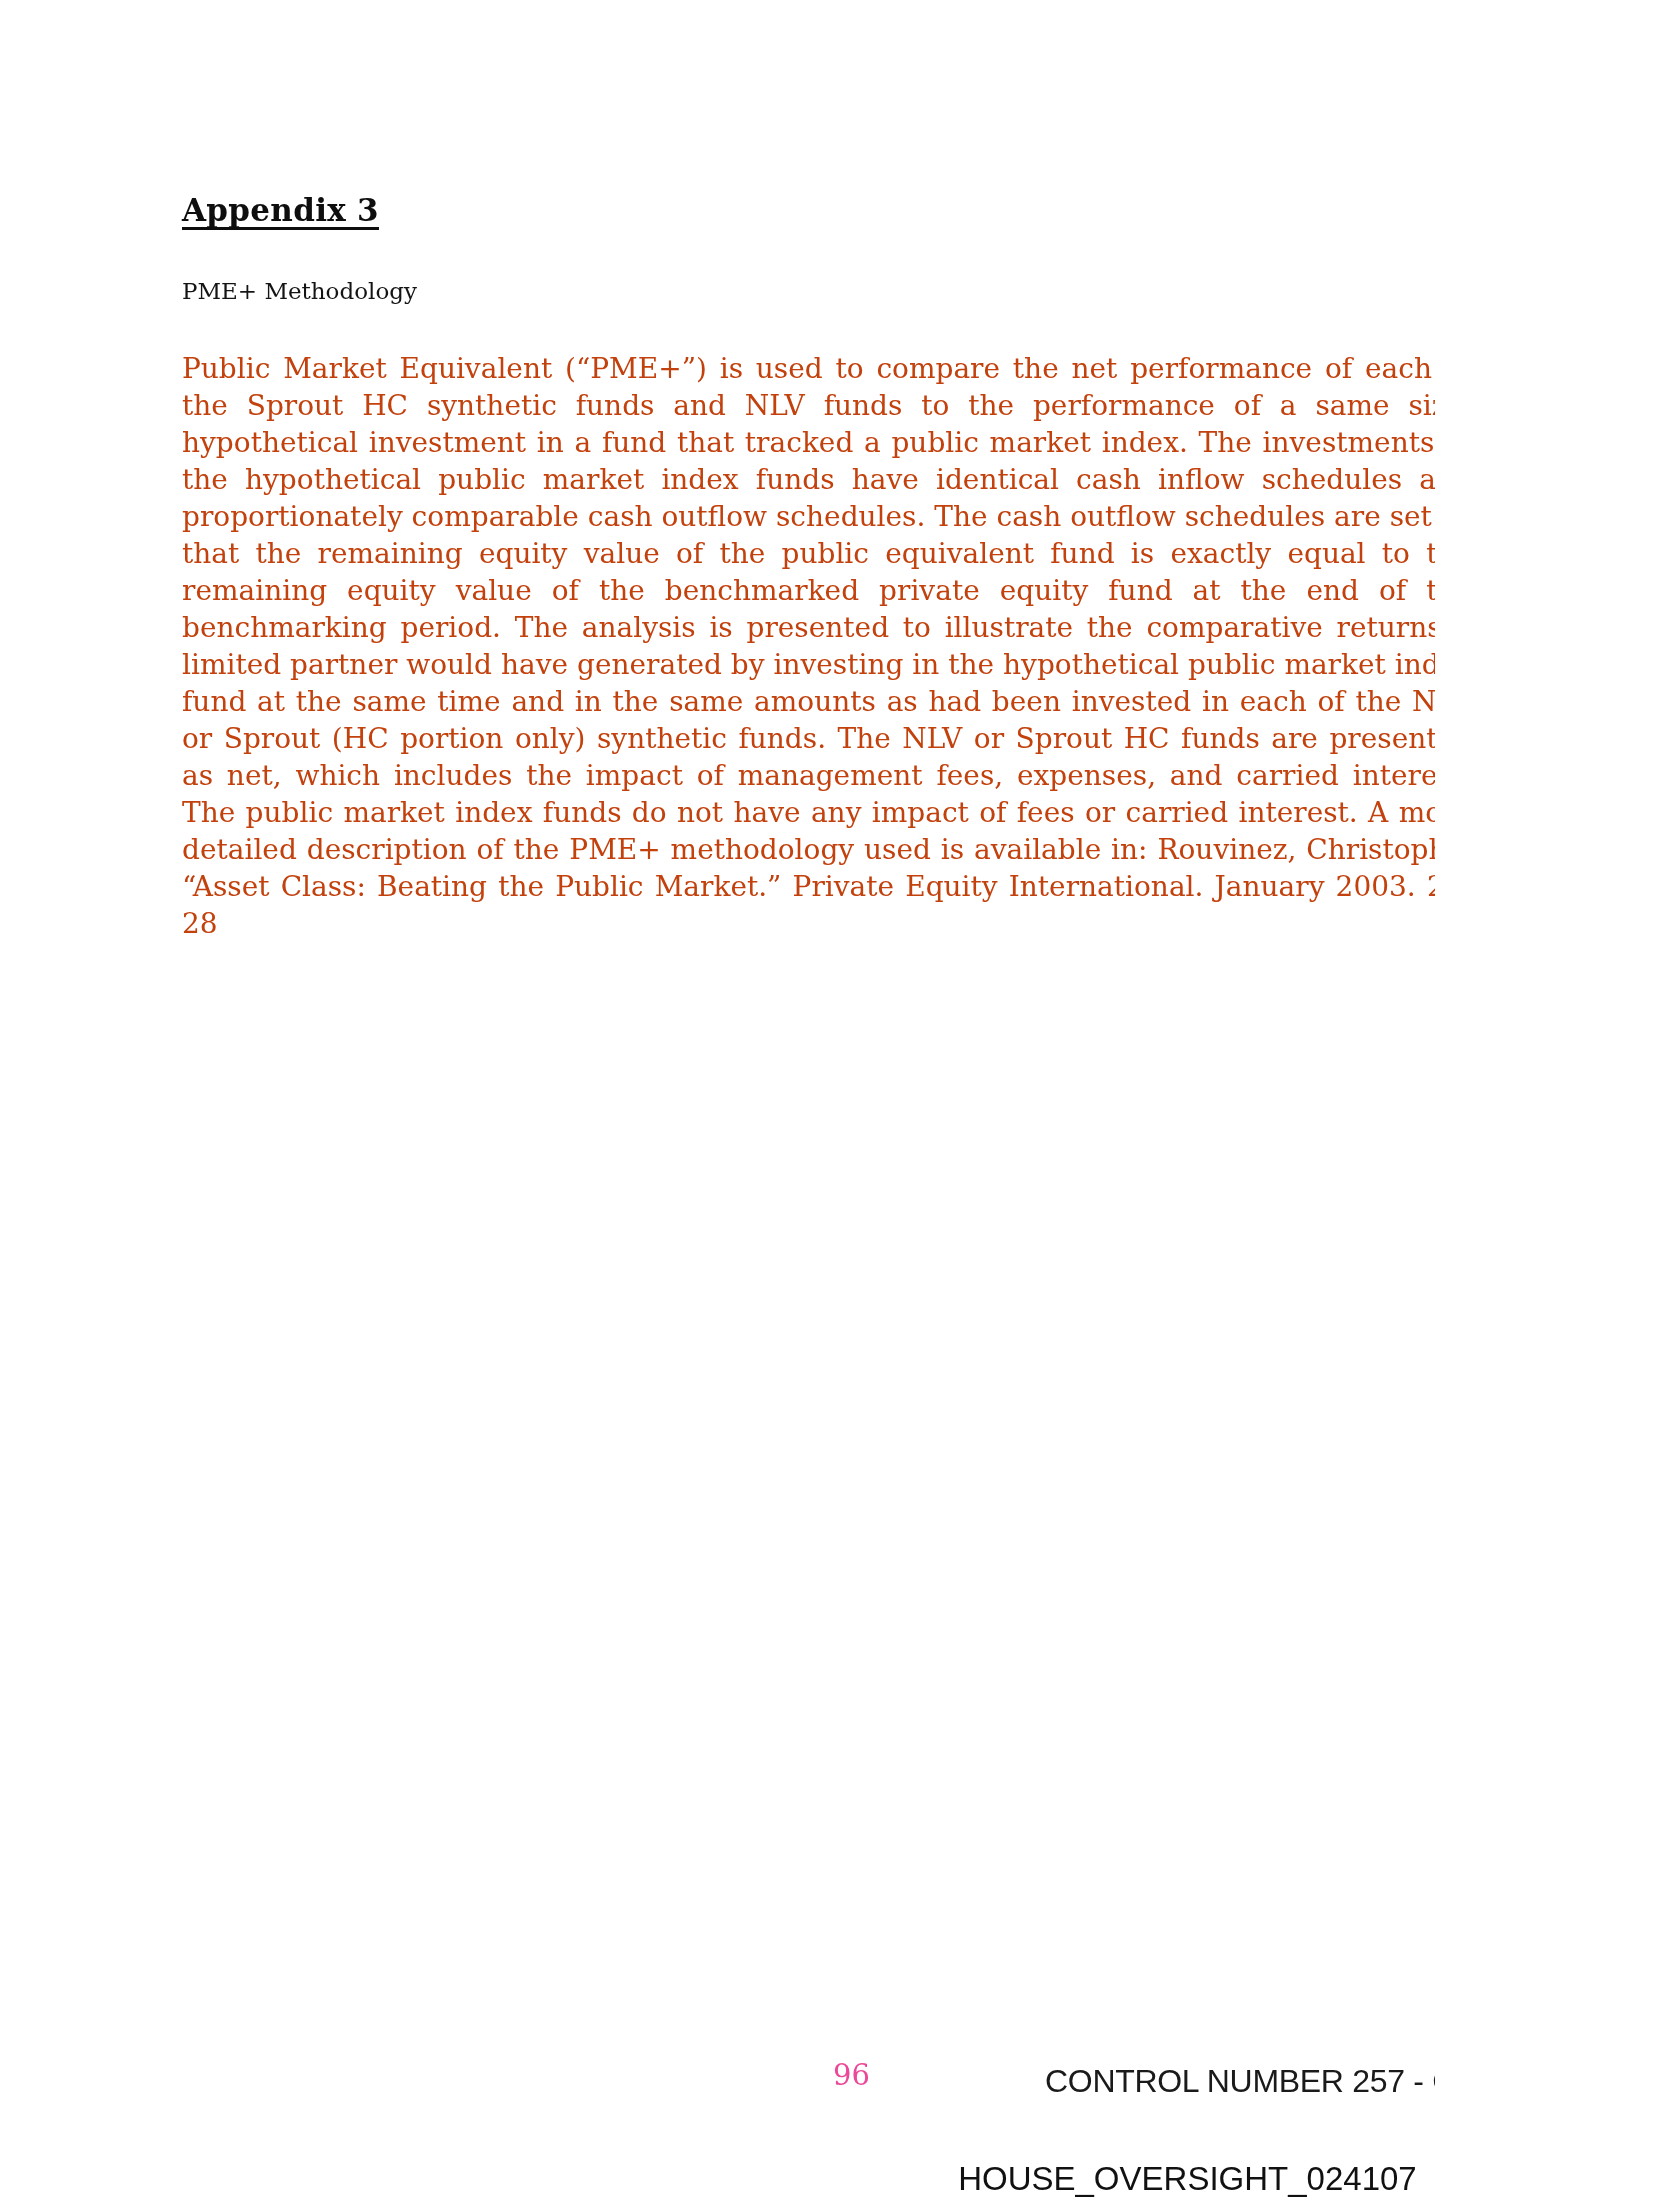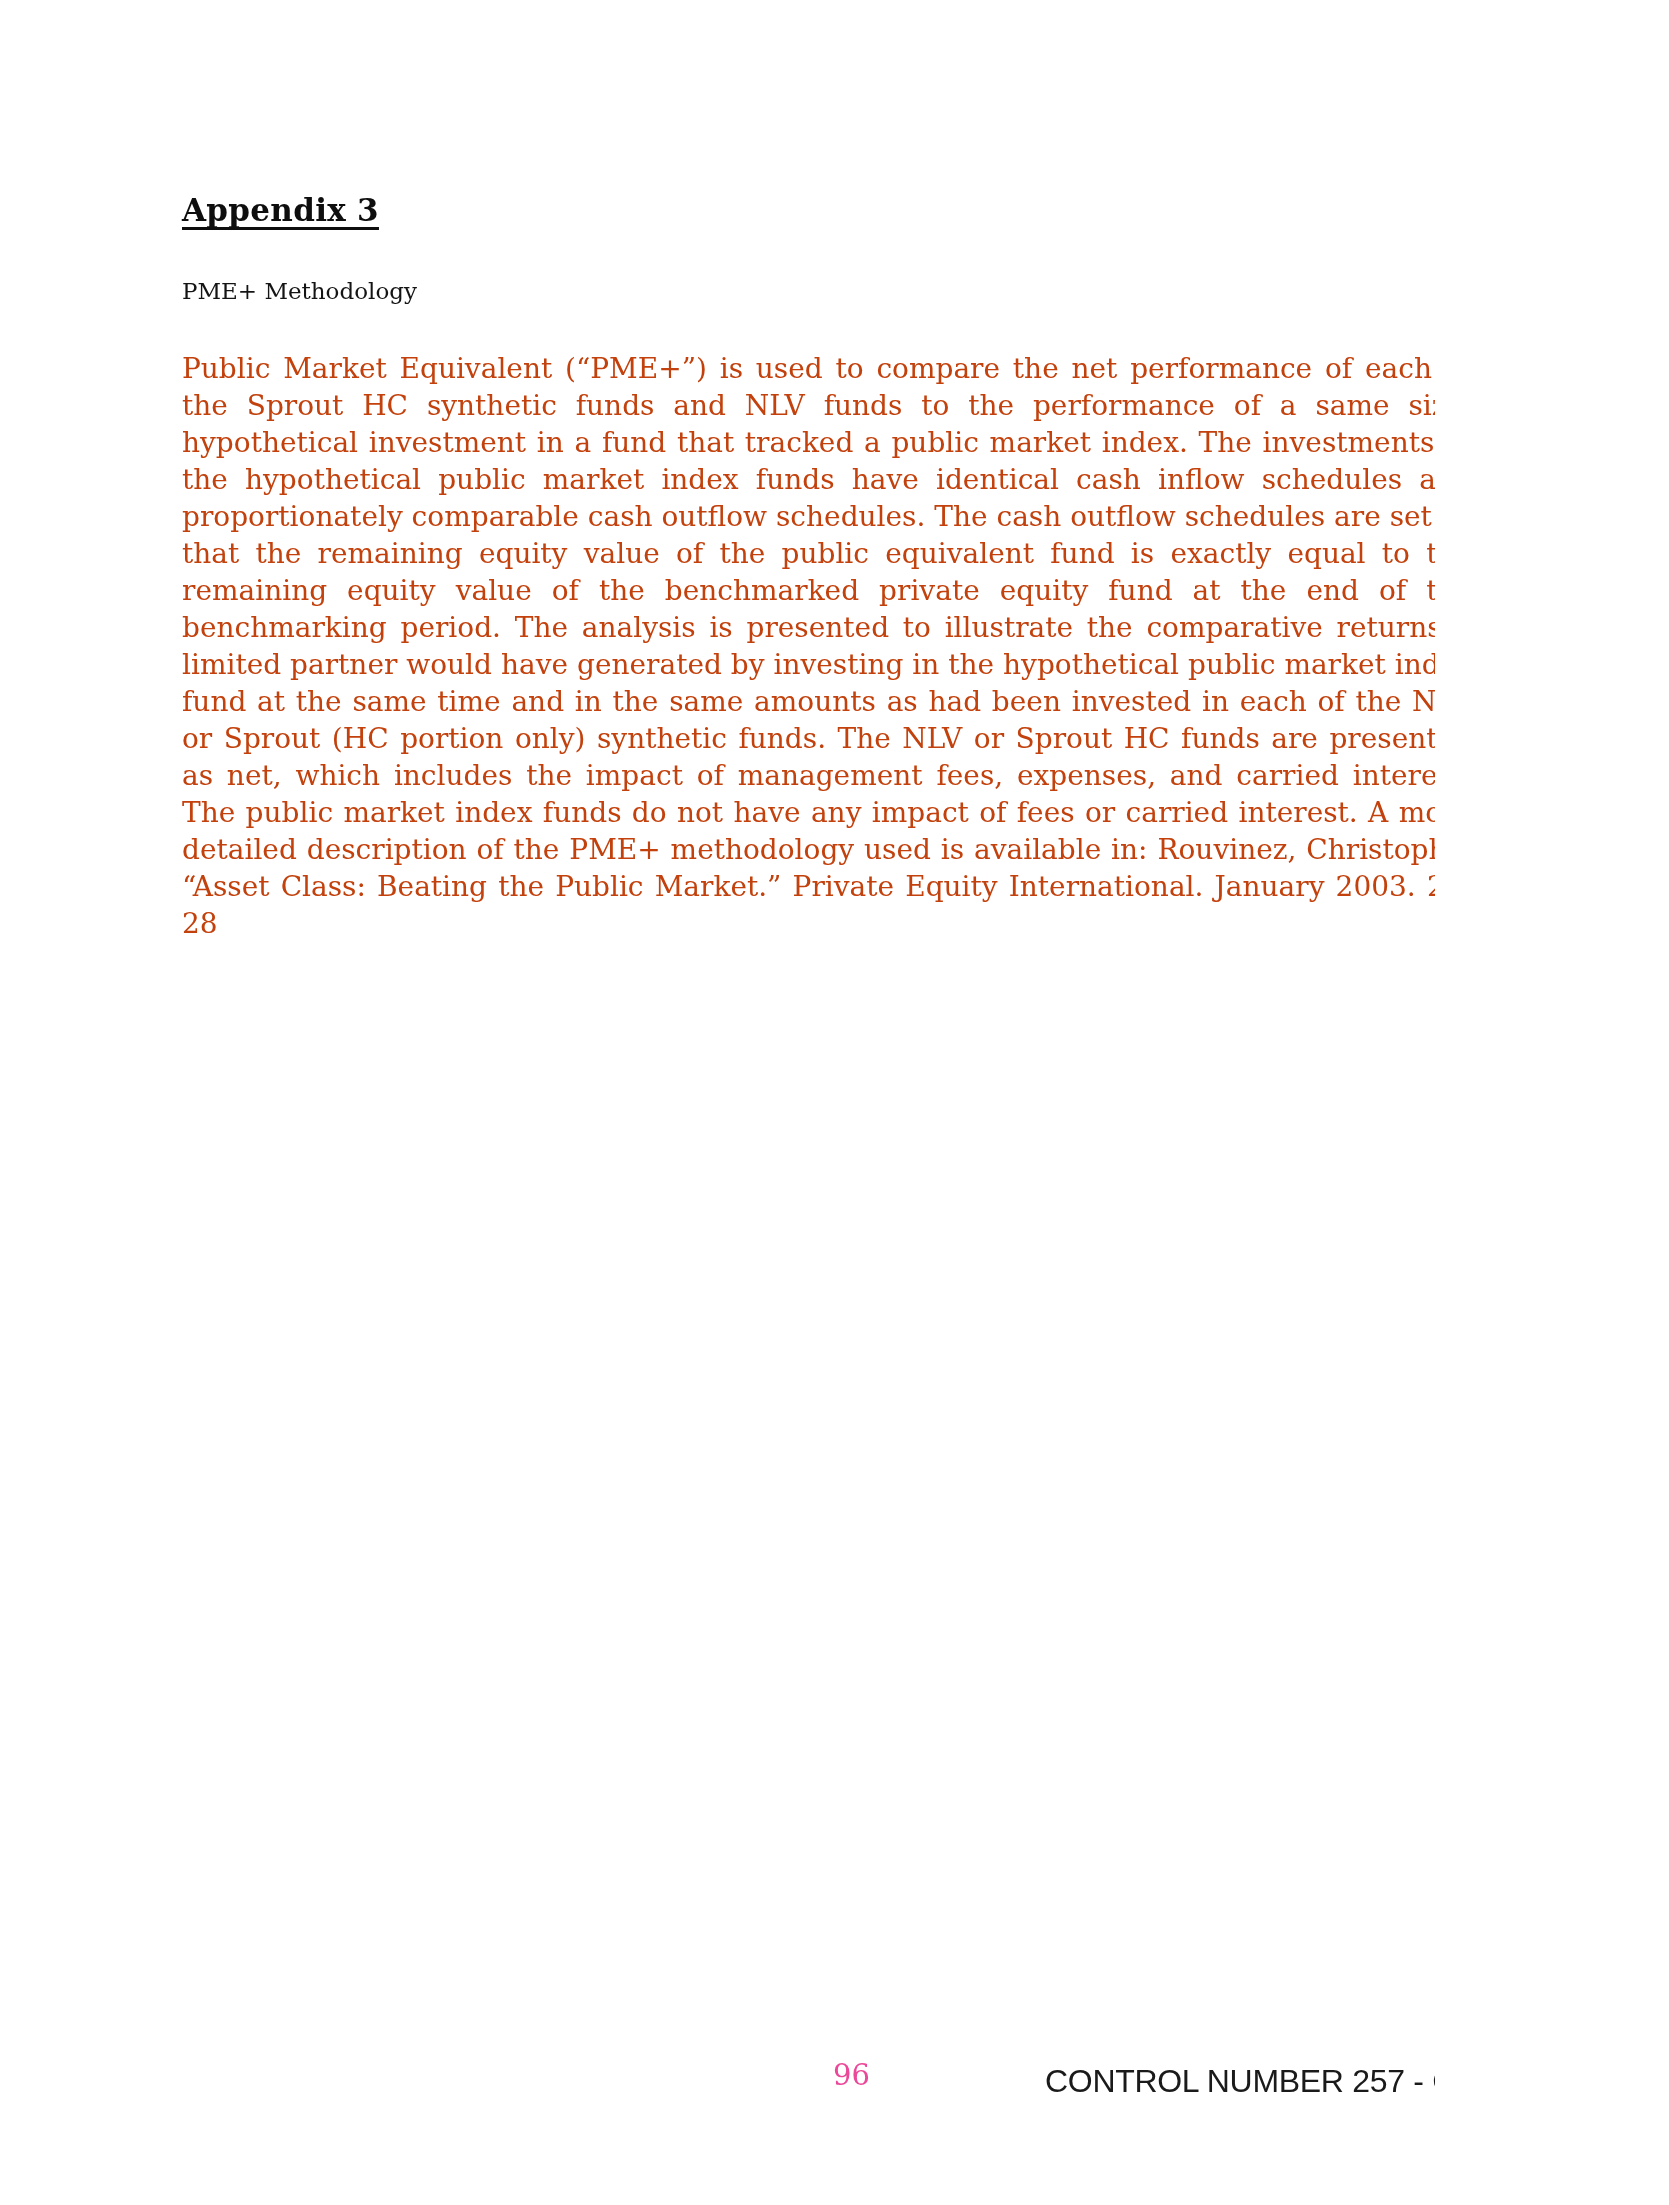--- a/index.html
+++ b/index.html
@@ -82,15 +82,16 @@
   <div class="appendix-heading">Appendix 3</div>
 
   <div class="section-subtitle">PME+ Methodology</div>
 
   <p class="body-paragraph">Public Market Equivalent (“PME+”) is used to compare the net performance of each of the Sprout HC synthetic funds and NLV funds to the performance of a same size, hypothetical investment in a fund that tracked a public market index.  The investments in the hypothetical public market index funds have identical cash inflow schedules and proportionately comparable cash outflow schedules. The cash outflow schedules are set so that the remaining equity value of the public equivalent fund is exactly equal to the remaining equity value of the benchmarked private equity fund at the end of the benchmarking period. The analysis is presented to illustrate the comparative returns a limited partner would have generated by investing in the hypothetical public market index fund at the same time and in the same amounts as had been invested in each of the NLV or Sprout (HC portion only) synthetic funds. The NLV or Sprout HC funds are presented as net, which includes the impact of management fees, expenses, and carried interest.  The public market index funds do not have any impact of fees or carried interest.  A more detailed description of the PME+ methodology used is available in:  Rouvinez, Christophe. “Asset Class: Beating the Public Market.” Private Equity International. January 2003. 26-28</p>
 
   <div class="footer-page-number">96</div>
 
   <div class="footer-control">CONTROL NUMBER 257 - CONFIDENTIAL</div>
 
+  <div class="bates-stamp">HOUSE_OVERSIGHT_024107</div>
 
 </div>
 
 
 </body></html>

